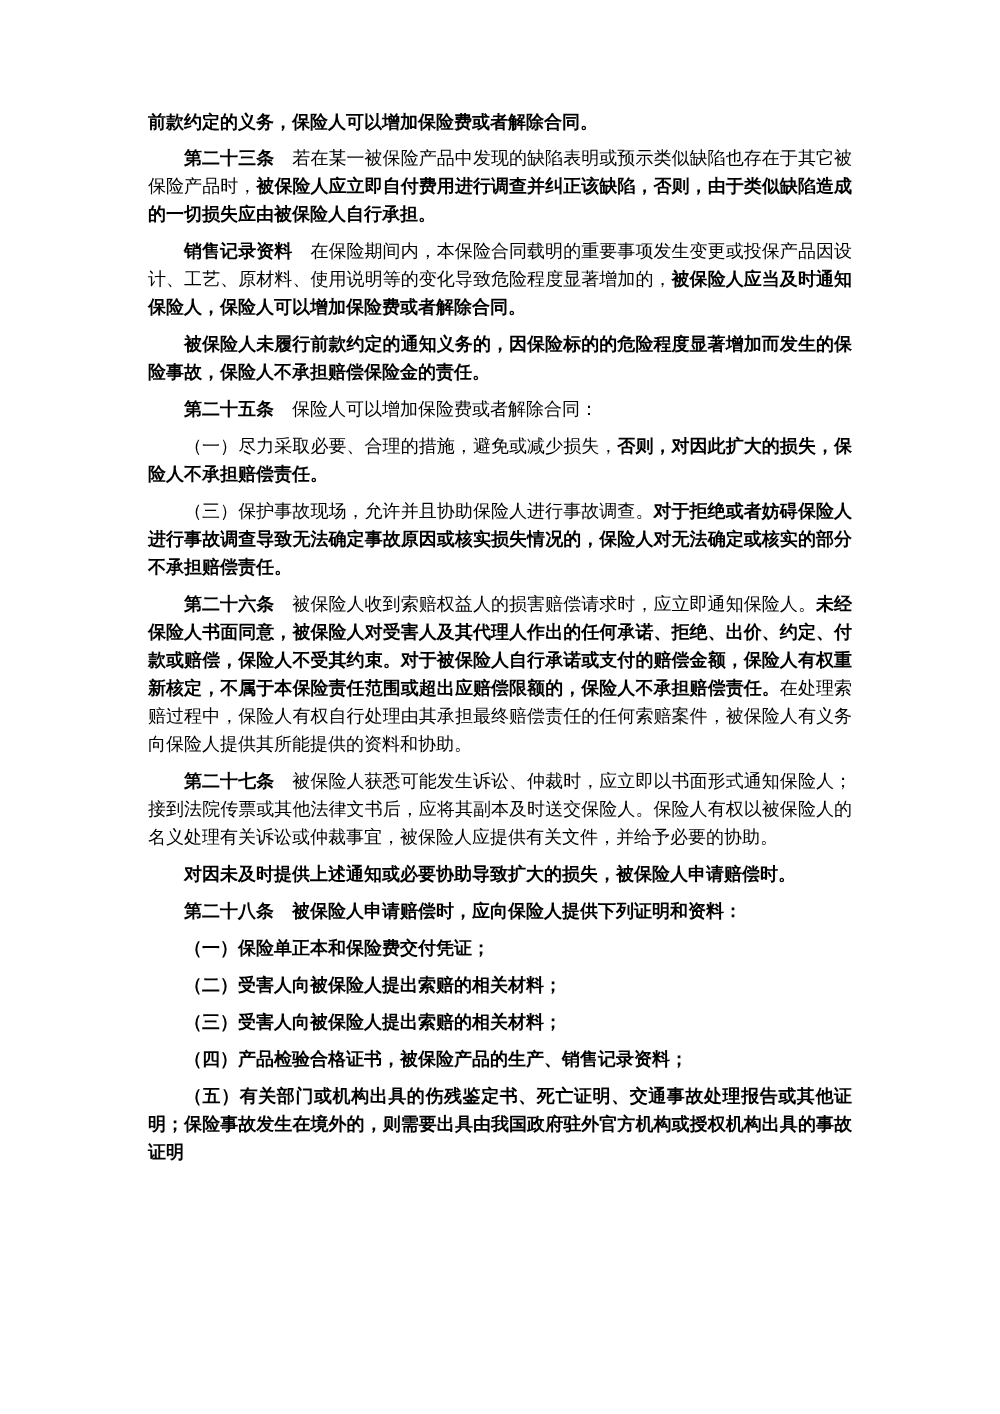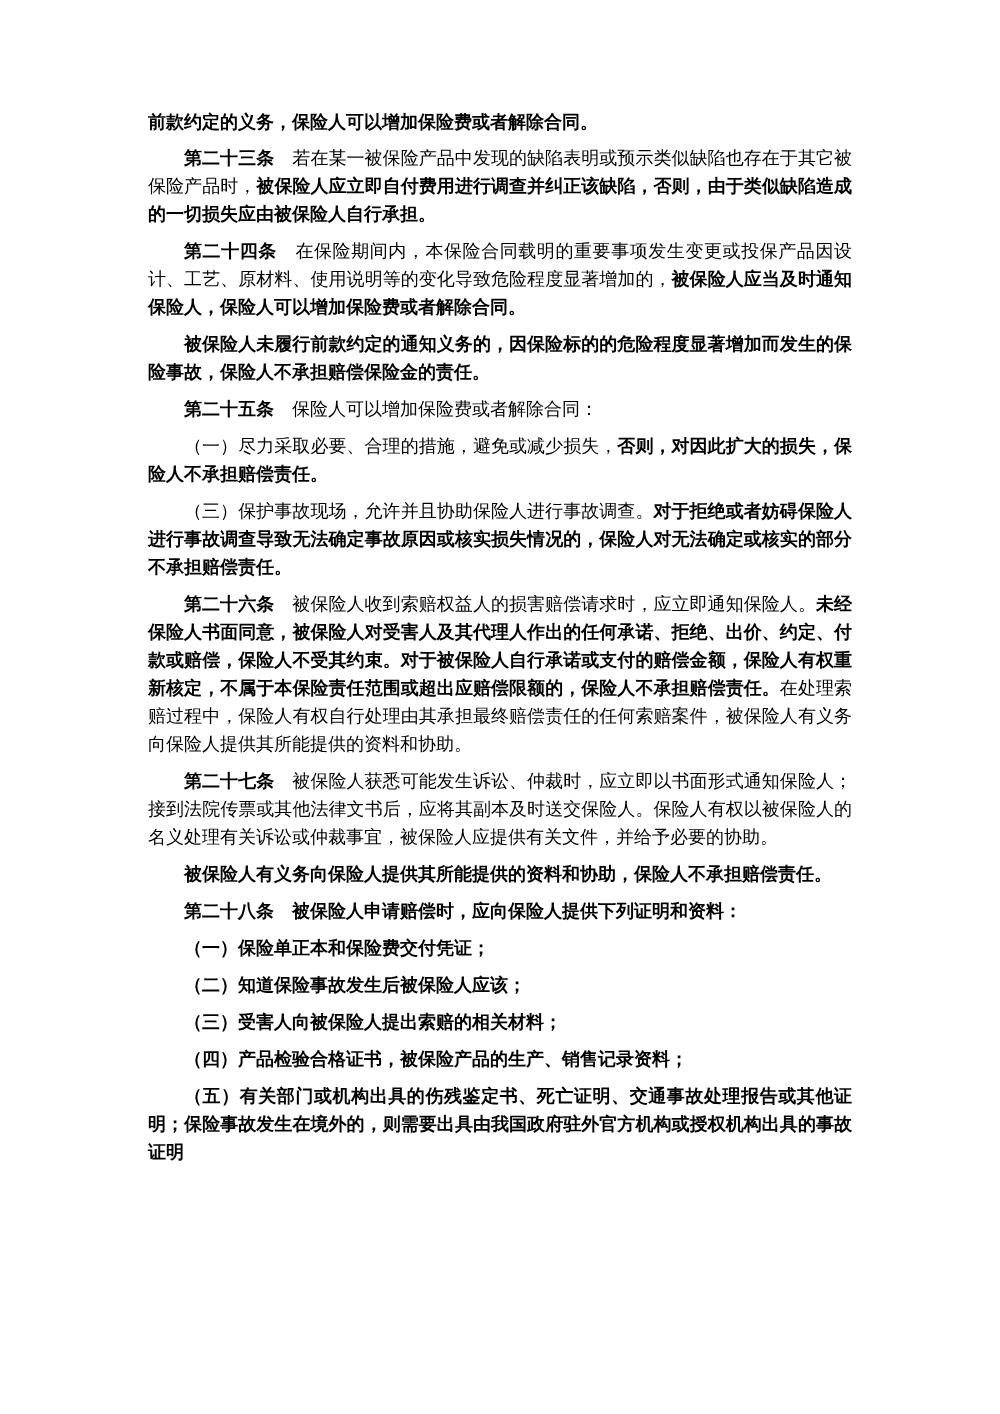--- a/index.html
+++ b/index.html
@@ -41,28 +41,28 @@
     margin-top: 8px;
   }
 </style>
 </head>
 <body>
 
 <div class="page">
   <div class="doc-body">
       <p class="para"><span class="run bold">前款约定的义务，保险人可以增加保险费或者解除合同。</span></p>
       <p class="para indent"><span class="run bold">第二十三条　</span><span class="run">若在某一被保险产品中发现的缺陷表明或预示类似缺陷也存在于其它被保险产品时，</span><span class="run bold">被保险人应立即自付费用进行调查并纠正该缺陷，否则，由于类似缺陷造成的一切损失应由被保险人自行承担。</span></p>
-      <p class="para indent"><span class="run bold">第二十四条　</span><span class="run">在保险期间内，本保险合同载明的重要事项发生变更或投保产品因设计、工艺、原材料、使用说明等的变化导致危险程度显著增加的，</span><span class="run bold">被保险人应当及时通知保险人，保险人可以增加保险费或者解除合同。</span></p>
+      <p class="para indent"><span class="run bold">销售记录资料　</span><span class="run">在保险期间内，本保险合同载明的重要事项发生变更或投保产品因设计、工艺、原材料、使用说明等的变化导致危险程度显著增加的，</span><span class="run bold">被保险人应当及时通知保险人，保险人可以增加保险费或者解除合同。</span></p>
       <p class="para indent"><span class="run bold">被保险人未履行前款约定的通知义务的，因保险标的的危险程度显著增加而发生的保险事故，保险人不承担赔偿保险金的责任。</span></p>
       <p class="para indent"><span class="run bold">第二十五条　</span><span class="run">保险人可以增加保险费或者解除合同：</span></p>
       <p class="para indent"><span class="run">（一）尽力采取必要、合理的措施，避免或减少损失，</span><span class="run bold">否则，对因此扩大的损失，保险人不承担赔偿责任。</span></p>
       <p class="para indent"><span class="run">（三）保护事故现场，允许并且协助保险人进行事故调查。</span><span class="run bold">对于拒绝或者妨碍保险人进行事故调查导致无法确定事故原因或核实损失情况的，保险人对无法确定或核实的部分不承担赔偿责任。</span></p>
       <p class="para indent"><span class="run bold">第二十六条　</span><span class="run">被保险人收到索赔权益人的损害赔偿请求时，应立即通知保险人。</span><span class="run bold">未经保险人书面同意，被保险人对受害人及其代理人作出的任何承诺、拒绝、出价、约定、付款或赔偿，保险人不受其约束。对于被保险人自行承诺或支付的赔偿金额，保险人有权重新核定，不属于本保险责任范围或超出应赔偿限额的，保险人不承担赔偿责任。</span><span class="run">在处理索赔过程中，保险人有权自行处理由其承担最终赔偿责任的任何索赔案件，被保险人有义务向保险人提供其所能提供的资料和协助。</span></p>
       <p class="para indent"><span class="run bold">第二十七条　</span><span class="run">被保险人获悉可能发生诉讼、仲裁时，应立即以书面形式通知保险人；接到法院传票或其他法律文书后，应将其副本及时送交保险人。保险人有权以被保险人的名义处理有关诉讼或仲裁事宜，被保险人应提供有关文件，并给予必要的协助。</span></p>
-      <p class="para indent"><span class="run bold">被保险人有义务向保险人提供其所能提供的资料和协助，保险人不承担赔偿责任。</span></p>
+      <p class="para indent"><span class="run bold">对因未及时提供上述通知或必要协助导致扩大的损失，被保险人申请赔偿时。</span></p>
       <p class="para indent"><span class="run bold">第二十八条　</span><span class="run bold">被保险人申请赔偿时，应向保险人提供下列证明和资料：</span></p>
       <p class="para indent"><span class="run bold">（一）保险单正本和保险费交付凭证；</span></p>
-      <p class="para indent"><span class="run bold">（二）知道保险事故发生后被保险人应该；</span></p>
+      <p class="para indent"><span class="run bold">（二）受害人向被保险人提出索赔的相关材料；</span></p>
       <p class="para indent"><span class="run bold">（三）受害人向被保险人提出索赔的相关材料；</span></p>
       <p class="para indent"><span class="run bold">（四）产品检验合格证书，被保险产品的生产、销售记录资料；</span></p>
       <p class="para indent"><span class="run bold">（五）有关部门或机构出具的伤残鉴定书、死亡证明、交通事故处理报告或其他证明；保险事故发生在境外的，则需要出具由我国政府驻外官方机构或授权机构出具的事故证明</span></p>
     </div>
 </div>
 
 </body></html>

